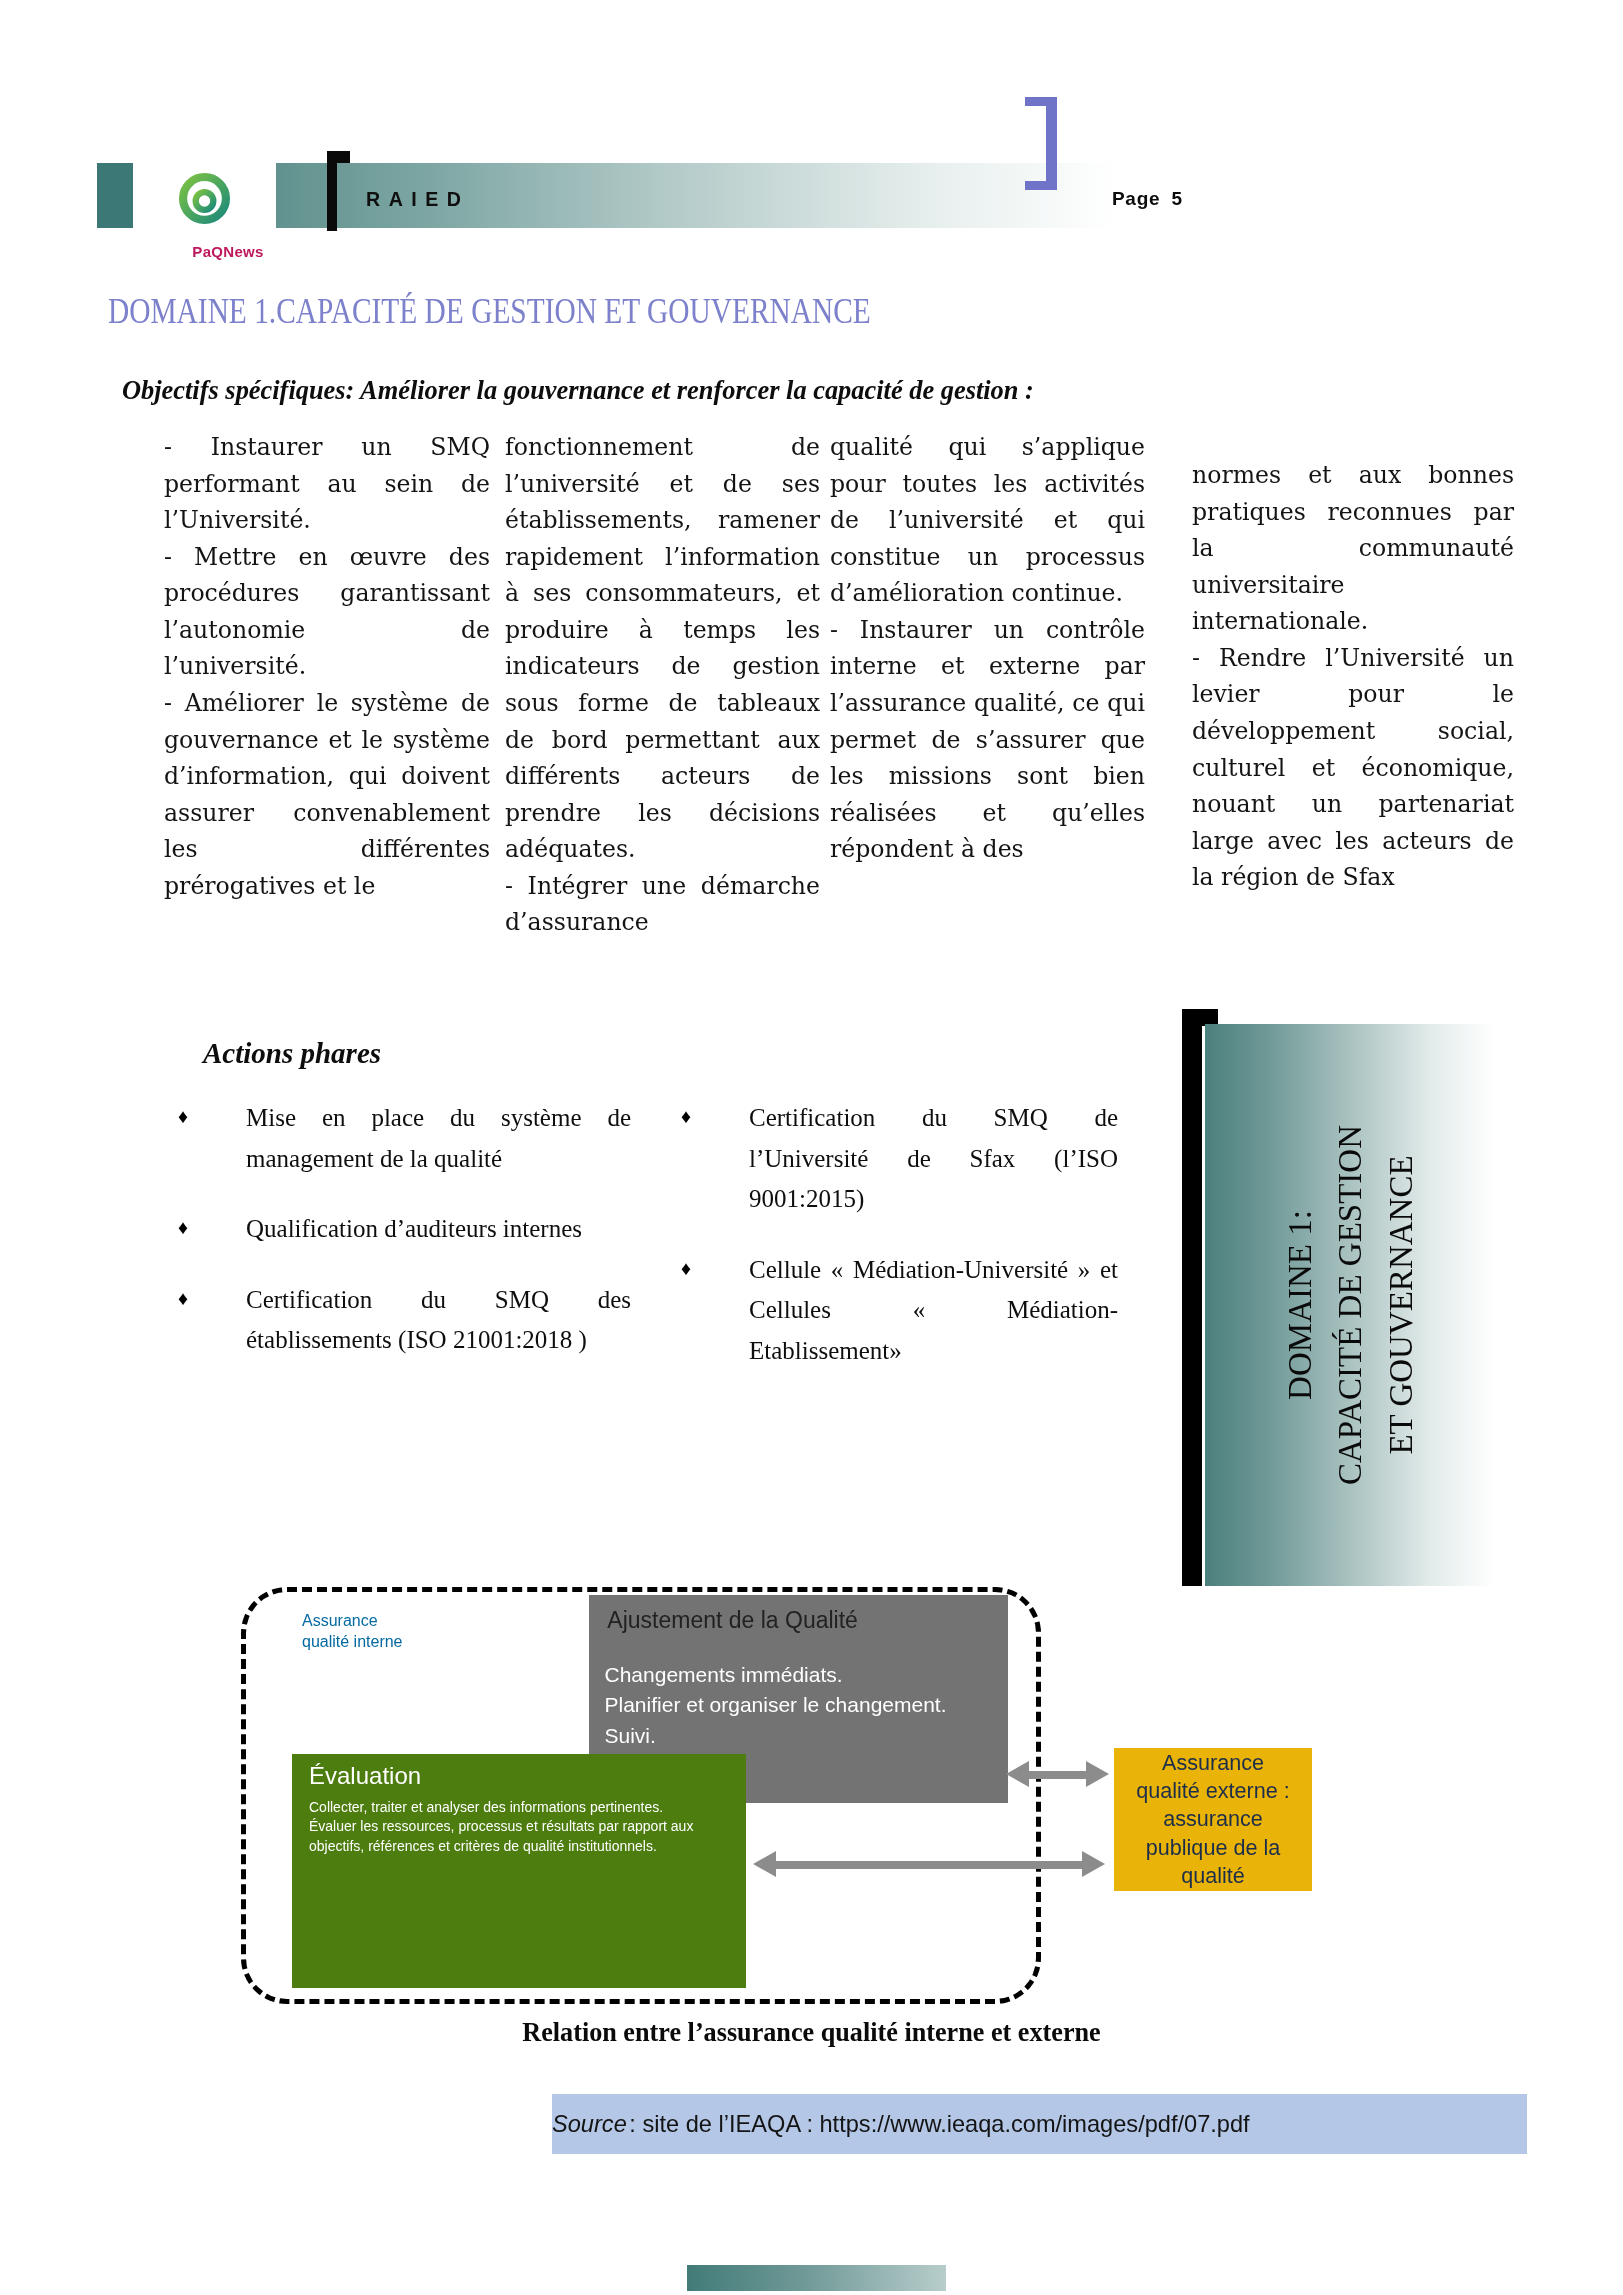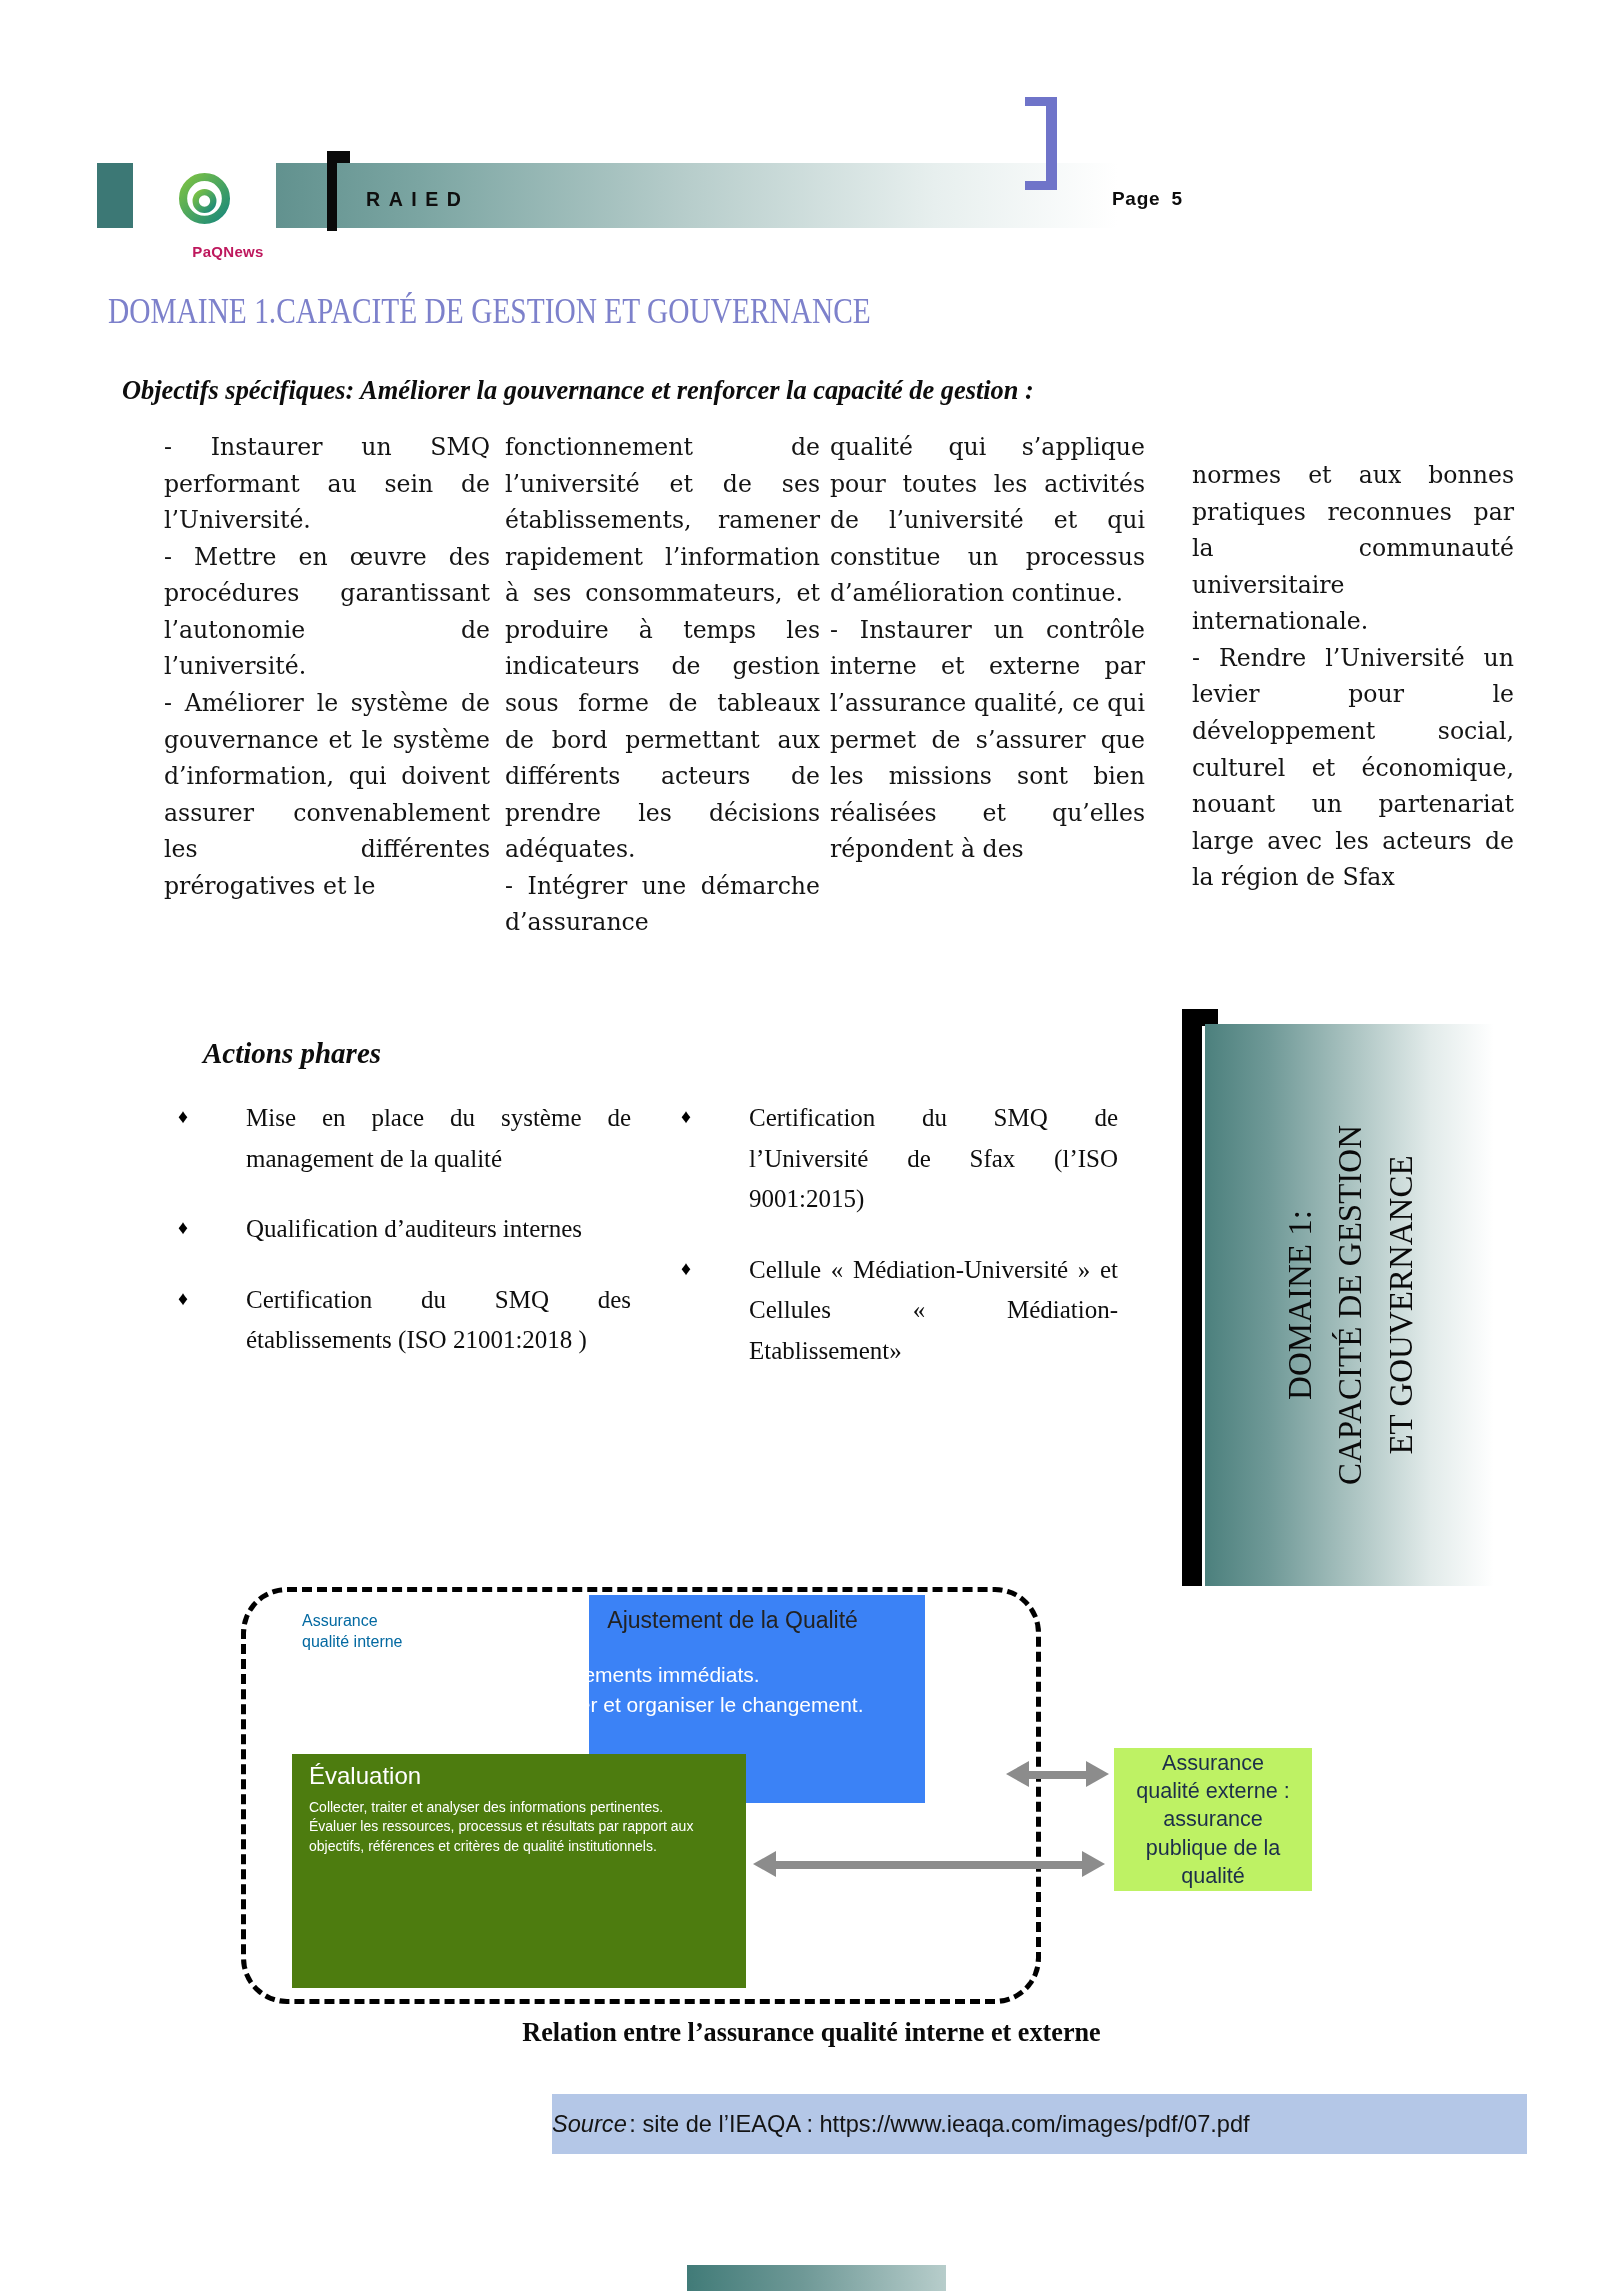--- a/index.html
+++ b/index.html
@@ -60,31 +60,31 @@
     background:linear-gradient(to right,#4c807d 0%,#6f9997 22%,#a9c2c0 50%,#e2ebea 78%,#ffffff 100%);}
   .side-text{position:absolute;left:50%;top:50%;width:562px;height:289px;
     transform:translate(-50%,-50%) rotate(-90deg);
     display:flex;flex-direction:column;justify-content:center;text-align:center;
     font-family:"Liberation Serif",serif;font-size:33px;line-height:1.52;color:#0a0a0a;}
 
   
   .dash-box{left:241px;top:1587px;width:800px;height:417px;border:5.2px dashed #000;border-radius:46px;box-sizing:border-box;background:transparent;}
   .lbl-interne{left:302px;top:1611px;width:222px;font-family:"Liberation Sans",sans-serif;
     font-size:16px;line-height:1.3;color:#0369a1;}
-  .gray-box{left:589px;top:1595px;width:336px;height:208px;background:#3b82f6;text-decoration:underline;}
+  .gray-box{left:589px;top:1595px;width:419px;height:208px;background:#737373;text-decoration:underline;}
   .gray-title{position:absolute;left:18.3px;top:11.8px;font-family:"Liberation Sans",sans-serif;
     font-size:23px;color:#222;}
   .gray-body{position:absolute;right:10.5px;top:65px;width:393px;
     font-family:"Liberation Sans",sans-serif;font-size:21px;line-height:1.45;color:#ffffff;}
   .blue-box{left:292px;top:1754px;width:454px;height:234px;background:#4d7c0f;}
   .blue-title{position:absolute;left:17px;top:7.9px;font-family:"Liberation Sans",sans-serif;
     font-size:24px;color:#ffffff;}
   .blue-body{position:absolute;left:17px;top:44px;width:419px;
     font-family:"Liberation Sans",sans-serif;font-size:14px;line-height:1.38;color:#ffffff;}
-  .ext-box{left:1114px;top:1748px;width:198px;height:143px;background:#bef264;
+  .ext-box{left:1114px;top:1748px;width:198px;height:143px;background:#eab308;
     display:flex;align-items:center;justify-content:center;text-align:center;
     font-family:"Liberation Sans",sans-serif;font-size:21.6px;line-height:1.3;color:#1c2e4a;padding:0 18px;box-sizing:border-box;}
   .shaft{background:#8c8c8c;height:7.9px;}
   .head-l{width:0;height:0;border-top:13.7px solid transparent;border-bottom:13.7px solid transparent;border-right:23.6px solid #8c8c8c;}
   .head-r{width:0;height:0;border-top:13.7px solid transparent;border-bottom:13.7px solid transparent;border-left:23.6px solid #8c8c8c;}
   .caption{left:242px;top:2017px;width:1139px;text-align:center;font-size:27px;font-weight:bold;
     color:#0a0a0a;transform:scaleX(0.97);transform-origin:center top;}
 
   
   .source-box{left:552px;top:2094px;width:975px;height:60px;background:#b4c7e7;

